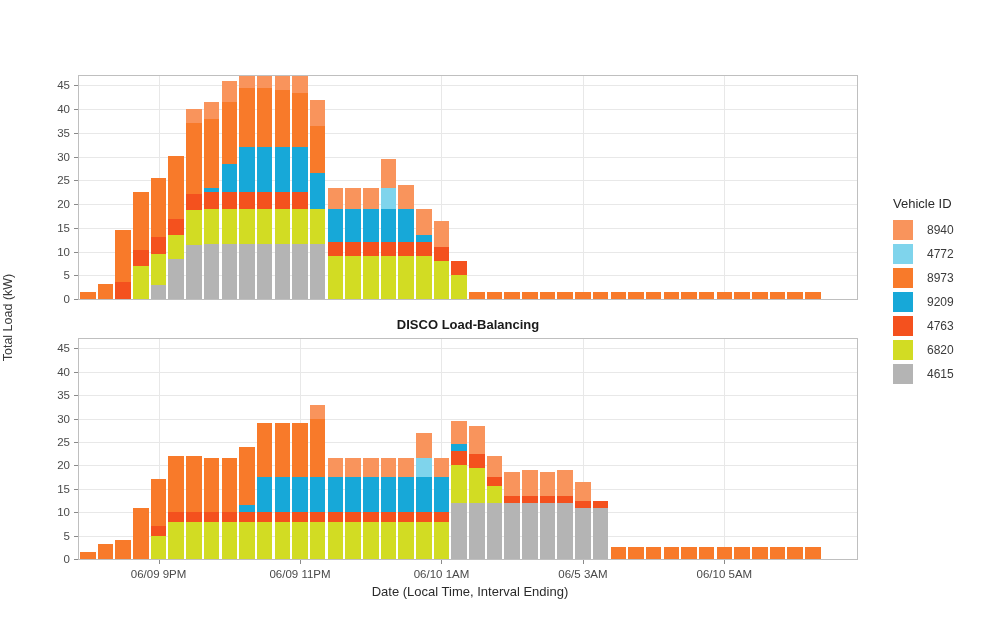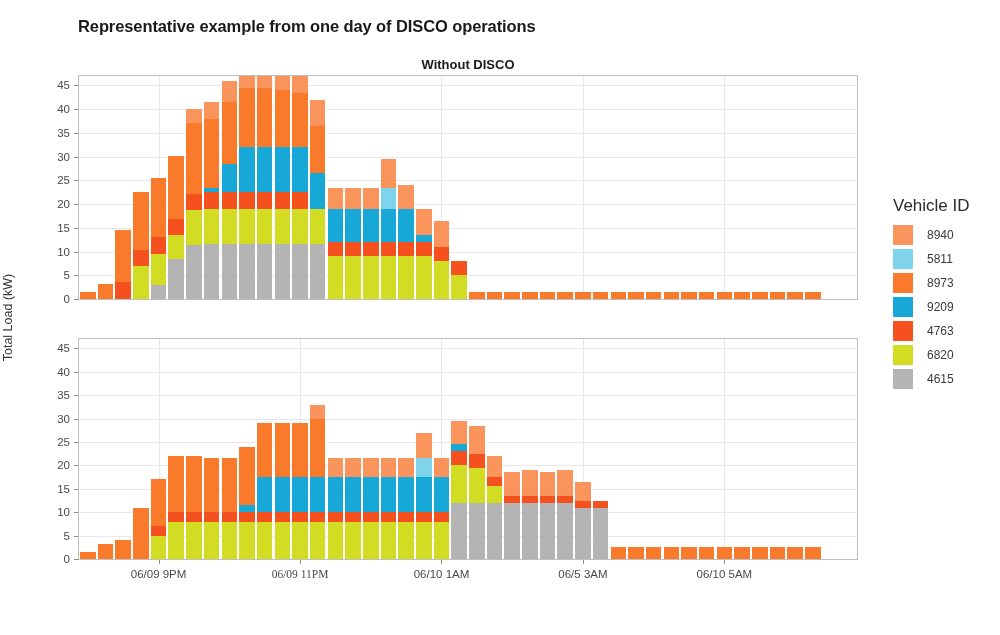--- a/index.html
+++ b/index.html
@@ -56,35 +56,34 @@
   .xtick-label{
     position:absolute;top:0;font-size:11.5px;color:#4a4a4a;
     transform:translateX(-50%);white-space:nowrap;
   }
   .xtickmark{position:absolute;width:1px;height:4px;background:#8a8a8a;}
 
   .bar{position:absolute;bottom:0;}
   .seg{position:absolute;left:0;right:0;}
 
   .legend{position:absolute;}
-  .legend-title{font-size:17px;color:#2b2b2b;margin-bottom:7px;white-space:nowrap;}
+  .legend-title{font-size:13px;color:#2b2b2b;margin-bottom:7px;white-space:nowrap;}
   .legend-row{display:flex;align-items:center;height:24px;}
   .legend-swatch{width:20px;height:20px;flex:0 0 20px;}
   .legend-label{font-size:12px;color:#3b3b3b;margin-left:14px;white-space:nowrap;}
 </style>
 </head>
 <body>
 
 <div id="root">
 
-  <div class="fig-title">Representative example from one day of DISCO operations</div>
 
   <div class="axis-y-title">Total Load (kW)</div>
-
-  <div class="panel-title" id="panel-title-0" style="left: 78px; width: 780px; top: 57px;">Without DISCO</div>
+  <div class="axis-x-title">Date (Local Time, Interval Ending)</div>
+
   <div class="plot" id="plot0" style="left: 78px; top: 75px; width: 780px; height: 225px;">
       <div class="gridline-h" style="top: 223px;"></div>
       <div class="gridline-h" style="top: 199px;"></div>
       <div class="gridline-h" style="top: 176px;"></div>
       <div class="gridline-h" style="top: 152px;"></div>
       <div class="gridline-h" style="top: 128px;"></div>
       <div class="gridline-h" style="top: 104px;"></div>
       <div class="gridline-h" style="top: 81px;"></div>
       <div class="gridline-h" style="top: 57px;"></div>
       <div class="gridline-h" style="top: 33px;"></div>
@@ -284,20 +283,21 @@
         <div class="seg" style="background: rgb(248, 122, 42); height: 7.11702px; bottom: 0px;"></div>
       </div>
       <div class="bar" style="left: 708.334px; width: 15.56px; height: 7.11702px;">
         <div class="seg" style="background: rgb(248, 122, 42); height: 7.11702px; bottom: 0px;"></div>
       </div>
       <div class="bar" style="left: 726.015px; width: 15.56px; height: 7.11702px;">
         <div class="seg" style="background: rgb(248, 122, 42); height: 7.11702px; bottom: 0px;"></div>
       </div>
     </div>
 
+  <div class="panel-title" id="panel-title-1" style="left: 78px; width: 780px; top: 317px;">DISCO Load-Balancing</div>
   <div class="plot" id="plot1" style="left: 78px; top: 338px; width: 780px; height: 222px;">
       <div class="gridline-h" style="top: 220px;"></div>
       <div class="gridline-h" style="top: 197px;"></div>
       <div class="gridline-h" style="top: 173px;"></div>
       <div class="gridline-h" style="top: 150px;"></div>
       <div class="gridline-h" style="top: 126px;"></div>
       <div class="gridline-h" style="top: 103px;"></div>
       <div class="gridline-h" style="top: 80px;"></div>
       <div class="gridline-h" style="top: 56px;"></div>
       <div class="gridline-h" style="top: 33px;"></div>
@@ -506,21 +506,21 @@
 
   <div class="legend" id="legend" style="left: 893px; top: 196px;">
     <div class="legend-title">Vehicle ID</div>
     <div id="legend-rows">
         <div class="legend-row">
           <div class="legend-swatch" style="background: rgb(249, 148, 92);"></div>
           <div class="legend-label">8940</div>
         </div>
         <div class="legend-row">
           <div class="legend-swatch" style="background: rgb(127, 212, 236);"></div>
-          <div class="legend-label">5811</div>
+          <div class="legend-label">4772</div>
         </div>
         <div class="legend-row">
           <div class="legend-swatch" style="background: rgb(248, 122, 42);"></div>
           <div class="legend-label">8973</div>
         </div>
         <div class="legend-row">
           <div class="legend-swatch" style="background: rgb(23, 168, 216);"></div>
           <div class="legend-label">9209</div>
         </div>
         <div class="legend-row">
@@ -574,20 +574,20 @@
     <div class="ytickmark" style="left: 74px; top: 419px;"></div>
     <div class="ytick" style="left: 36px; top: 395.17px;">35</div>
     <div class="ytickmark" style="left: 74px; top: 395px;"></div>
     <div class="ytick" style="left: 36px; top: 371.766px;">40</div>
     <div class="ytickmark" style="left: 74px; top: 372px;"></div>
     <div class="ytick" style="left: 36px; top: 348.362px;">45</div>
     <div class="ytickmark" style="left: 74px; top: 348px;"></div>
     <div class="xtickmark" style="left: 159px; top: 560px;"></div>
     <div class="xtick-label" style="left: 158.568px; top: 568px;">06/09  9PM</div>
     <div class="xtickmark" style="left: 300px; top: 560px;"></div>
-    <div class="xtick-label" style="left: 300.023px; top: 568px; font-family: Liberation Serif, serif;">06/09 11PM</div>
+    <div class="xtick-label" style="left: 300.023px; top: 568px;">06/09 11PM</div>
     <div class="xtickmark" style="left: 441px; top: 560px;"></div>
     <div class="xtick-label" style="left: 441.477px; top: 568px; text-align: center;">06/10  1AM</div>
     <div class="xtickmark" style="left: 583px; top: 560px;"></div>
     <div class="xtick-label" style="left: 582.932px; top: 568px;">06/5  3AM</div>
     <div class="xtickmark" style="left: 724px; top: 560px;"></div>
     <div class="xtick-label" style="left: 724.386px; top: 568px;">06/10  5AM</div>
   </div>
 
 </body></html>

